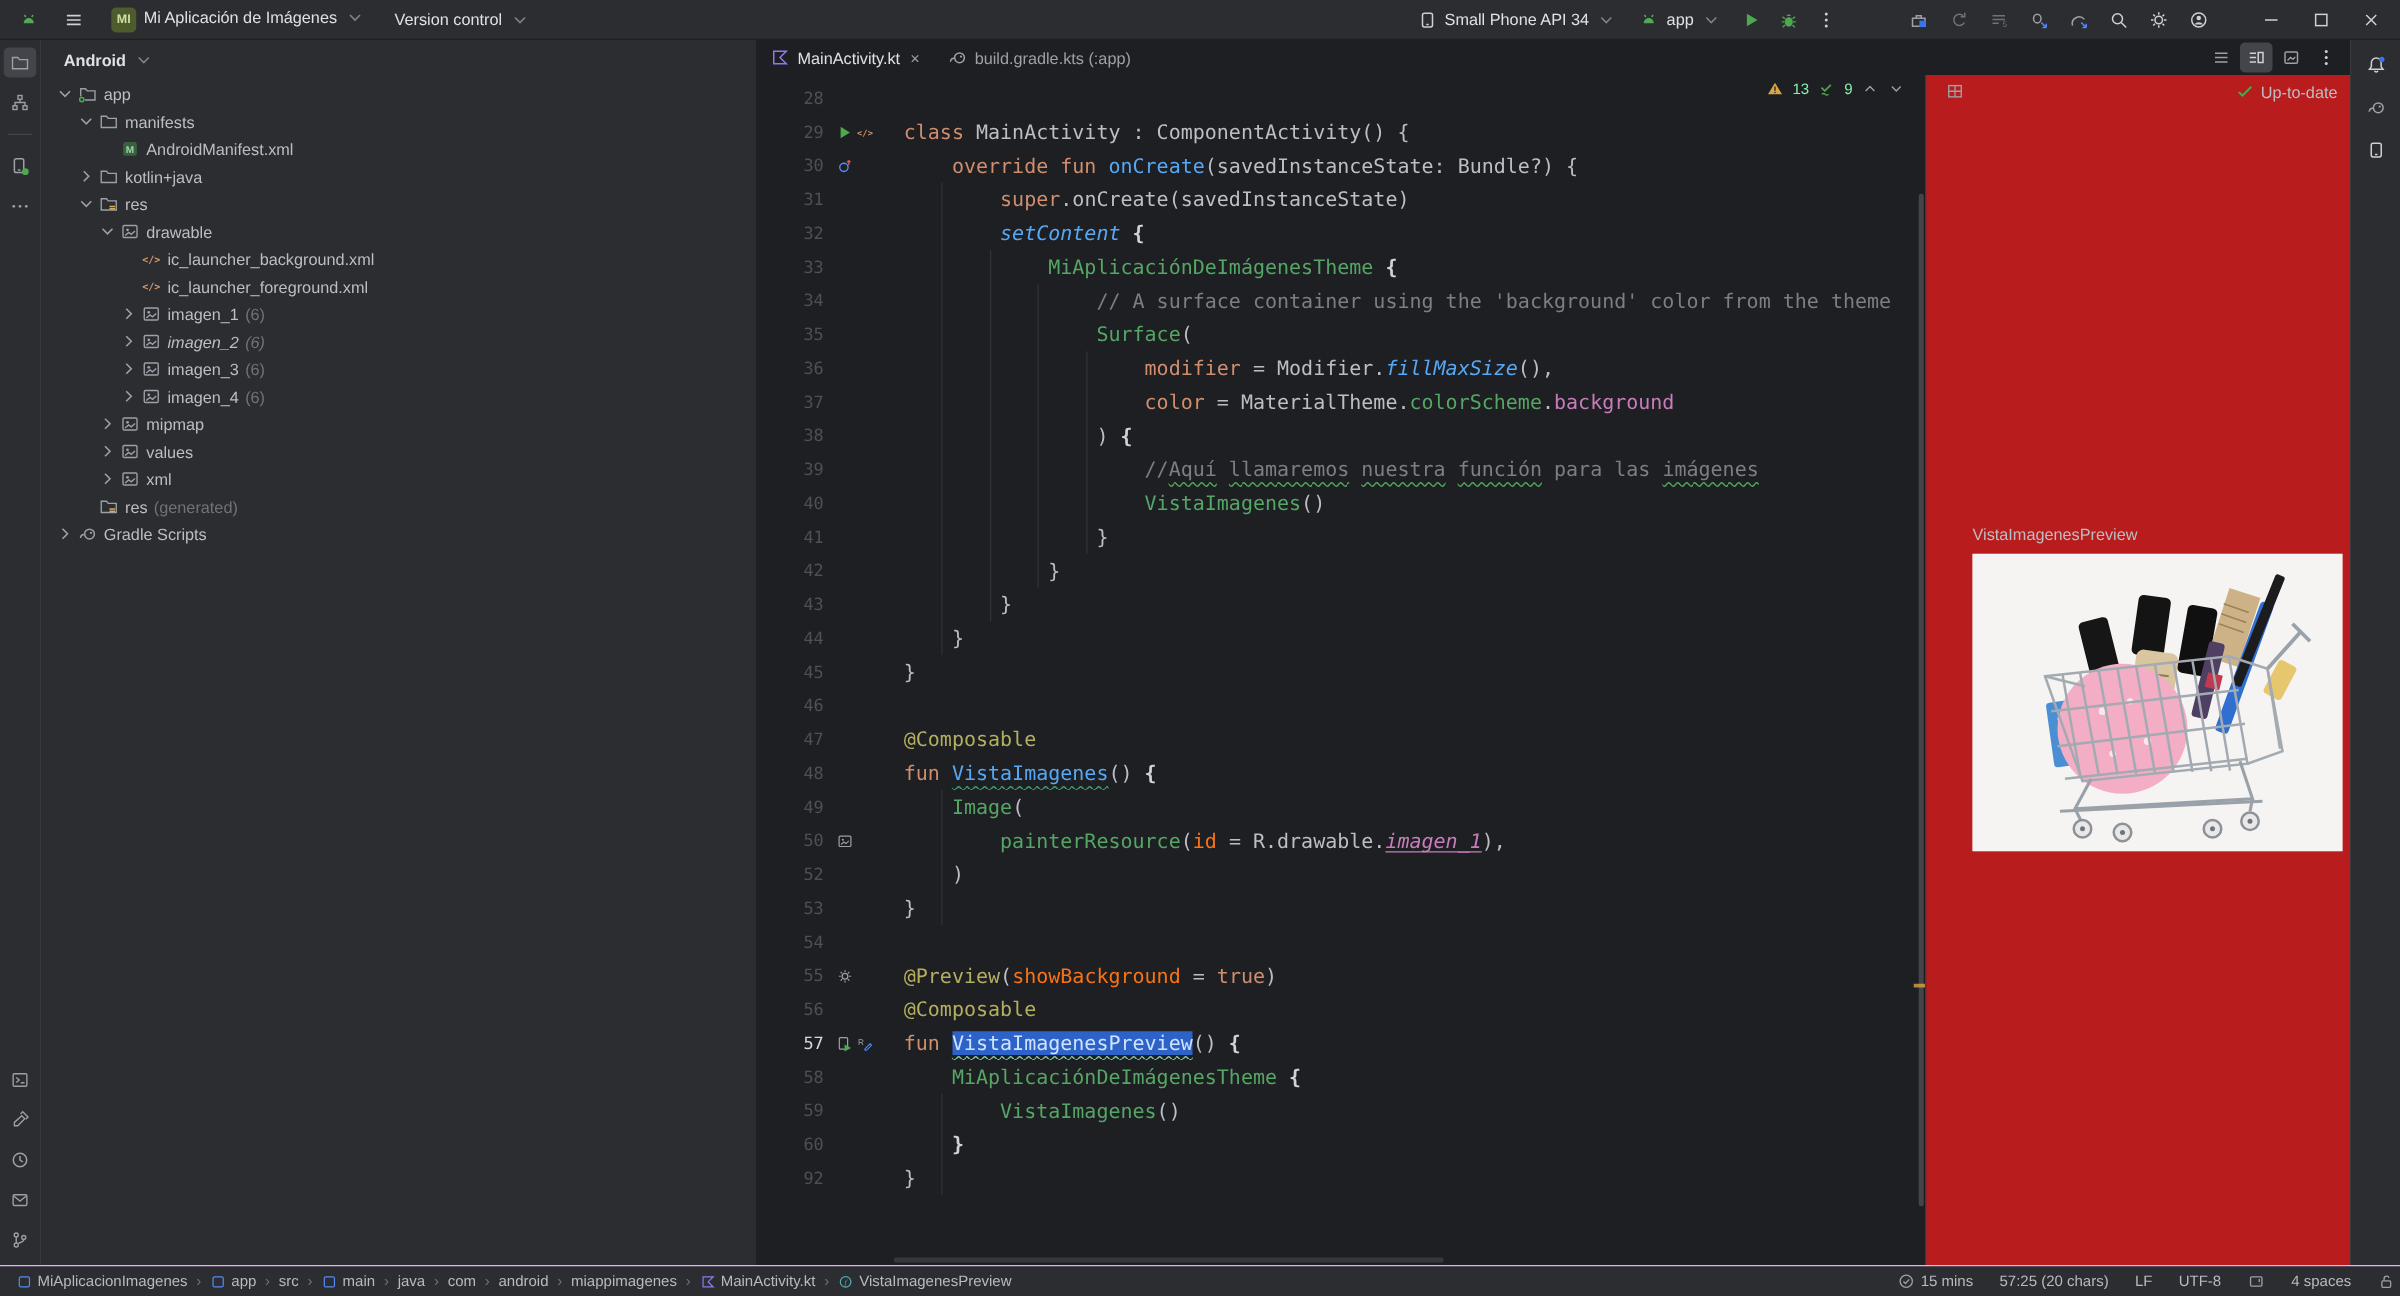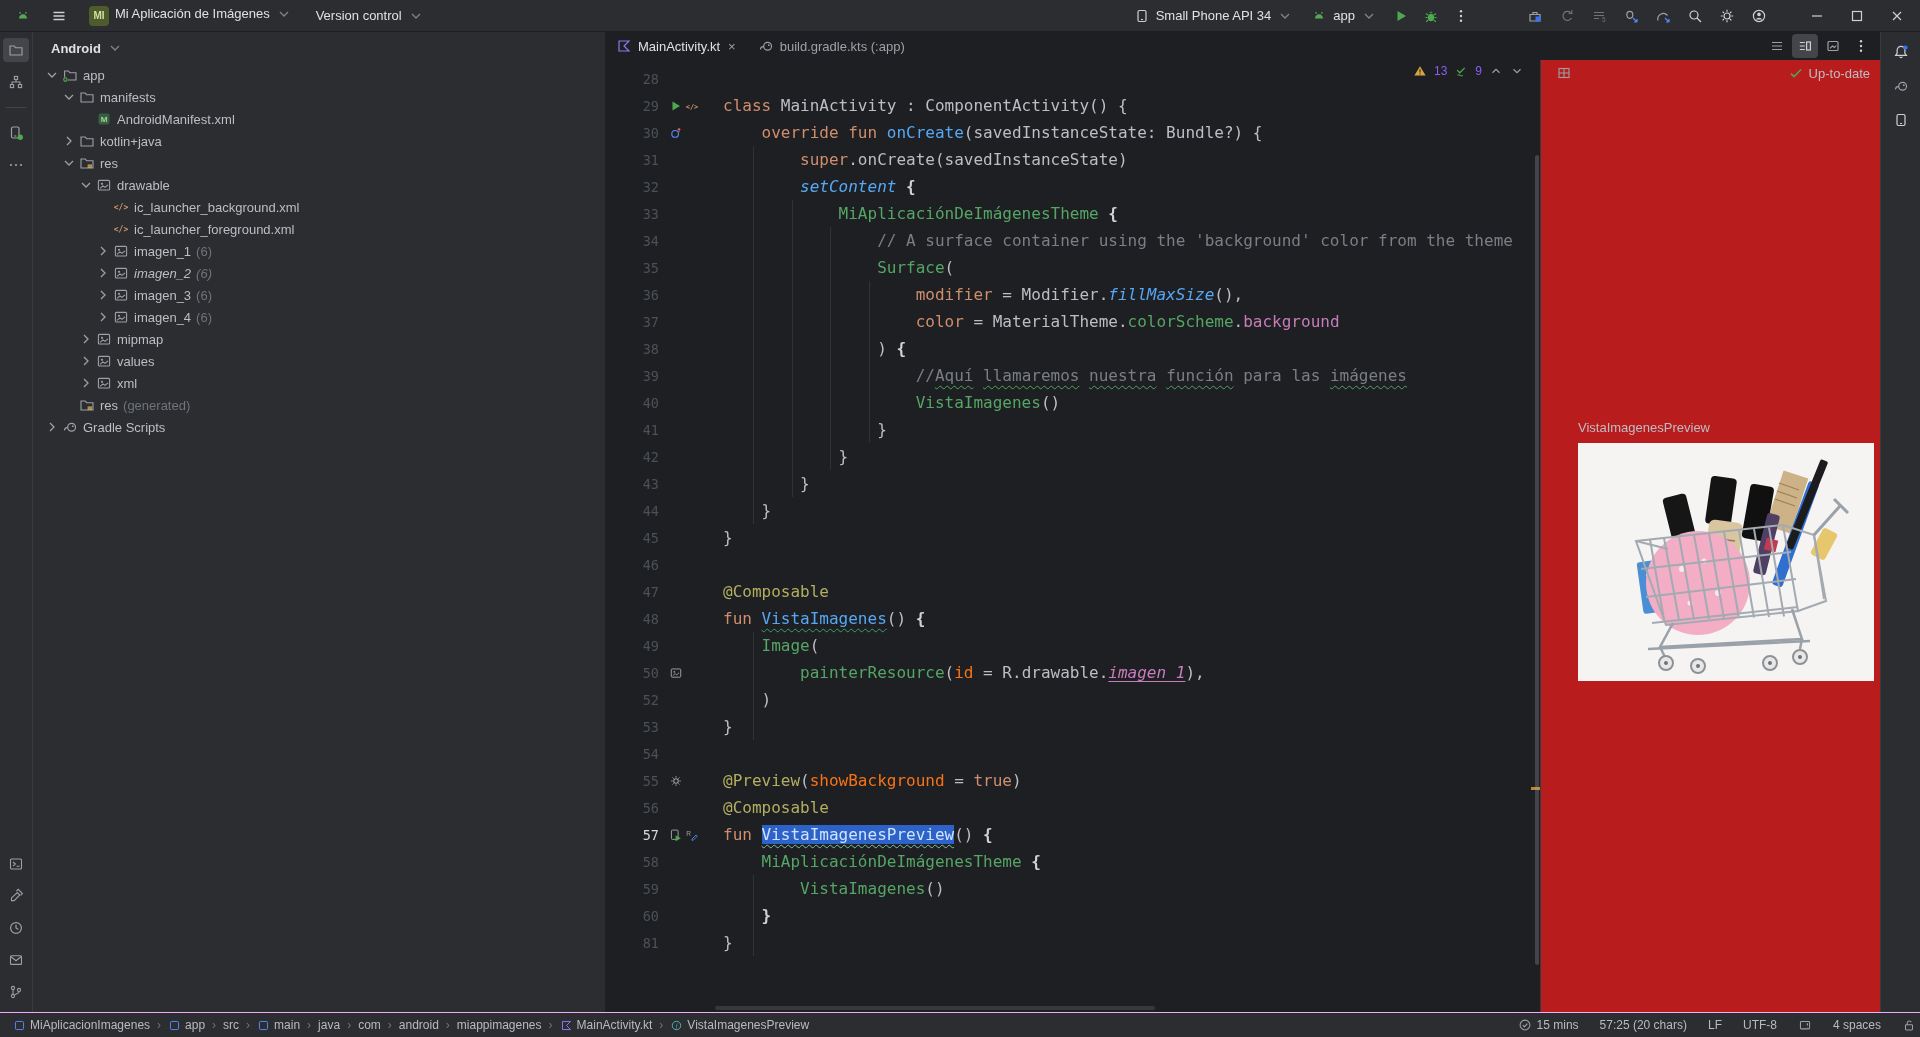--- a/index.html
+++ b/index.html
@@ -57,21 +57,21 @@
   .sg-mt{color:#7a7e85;text-decoration:underline wavy #4fa45c;text-decoration-thickness:1px;text-underline-offset:4px;}
   .sg-a{color:#cf8e6d;} .sg-t{color:#f97316;} .sg-p{color:#c77dbb;}
   .sg-pi{color:#c77dbb;font-style:italic;text-decoration:underline;text-underline-offset:3px;}
   .sg-str{color:#6aab73;}
   .sg-st{color:#6aab73;text-decoration:underline wavy #4fa45c;text-decoration-thickness:1px;text-underline-offset:4px;}
   .sg-an{color:#b3ae60;} .sg-b{color:#d0d2d6;font-weight:bold;}
   .sg-sel{background:#2d63c8;color:#cfe3ff;text-decoration:underline wavy #7ec3a2;
     text-decoration-thickness:1px;text-underline-offset:4px;}
   .guide{position:absolute;width:1px;background:#2f3237;}
   #badges{position:absolute;top:4px;right:16px;display:flex;align-items:center;gap:7px;
-    font-size:12px;color:#8b5cf6;}
+    font-size:12px;color:#86efac;}
   #badges svg{width:14px;height:14px;}
   #vscroll{position:absolute;right:1px;top:95px;width:4px;height:810px;background:#43454a;border-radius:2px;}
   #hscroll{position:absolute;left:110px;bottom:2px;width:440px;height:4px;background:#36383c;border-radius:2px;}
   #stripe-mark{position:absolute;right:0;top:727px;width:9px;height:3px;background:#d8a444;opacity:.8;}
   
   #preview{position:absolute;left:1540px;top:60px;width:340px;height:952px;background:#b91c1c;
     border-left:1px solid #393b40;}
   #preview-header{height:26px;display:flex;align-items:center;padding:0 10px;gap:6px;}
   #preview-status{margin-left:auto;display:flex;align-items:center;gap:5px;font-size:13px;color:#bcbec4;}
   #preview-label{position:absolute;left:37px;top:360px;font-size:13px;color:#bcbec4;}
@@ -660,21 +660,21 @@
       <div class="cl"><span class="num cur">57</span><span class="gut"><span><svg width="16" height="16" viewBox="0 0 16 16" fill="none">
               <rect x="2.8" y="2.4" width="7.6" height="10.6" rx="1" stroke="#9da0a8" stroke-width="1.1" fill="none"></rect>
               <path d="M7.6 8.6l6 3.2-6 3.2z" fill="#4ea94e"></path>
             </svg></span><span><svg width="16" height="16" viewBox="0 0 16 16" fill="none">
               <text x="1.5" y="9" font-size="7.5" fill="#9da0a8" font-family="sans-serif">R</text>
               <path d="M8 12.6l4.6-4.6 1.4 1.4-4.6 4.6H8z" stroke="#548af7" stroke-width="1" fill="none"></path>
             </svg></span></span><span><span class="sg-k">fun </span><span class="sg-sel">VistaImagenesPreview</span><span class="sg-d">() </span><span class="sg-b">{</span></span></div>
       <div class="cl"><span class="num">58</span><span class="gut"></span><span><span class="sg-d">    </span><span class="sg-c">MiAplicaciónDeImágenesTheme</span><span class="sg-b"> {</span></span></div>
       <div class="cl"><span class="num">59</span><span class="gut"></span><span><span class="sg-d">        </span><span class="sg-c">VistaImagenes</span><span class="sg-d">()</span></span></div>
       <div class="cl"><span class="num">60</span><span class="gut"></span><span><span class="sg-d">    </span><span class="sg-b">}</span></span></div>
-      <div class="cl"><span class="num">81</span><span class="gut"></span><span><span class="sg-d">}</span></span></div>
+      <div class="cl"><span class="num">92</span><span class="gut"></span><span><span class="sg-d">}</span></span></div>
     </div>
   <div id="badges">
     <span>
         <svg width="16" height="16" viewBox="0 0 16 16" fill="none">
           <path d="M8 2.6L14.4 13H1.6z" fill="#d8a444"></path>
           <rect x="7.4" y="6" width="1.2" height="3.8" fill="#1e1f22"></rect>
           <rect x="7.4" y="10.8" width="1.2" height="1.2" fill="#1e1f22"></rect>
         </svg>
       </span>
     <span>13</span>

